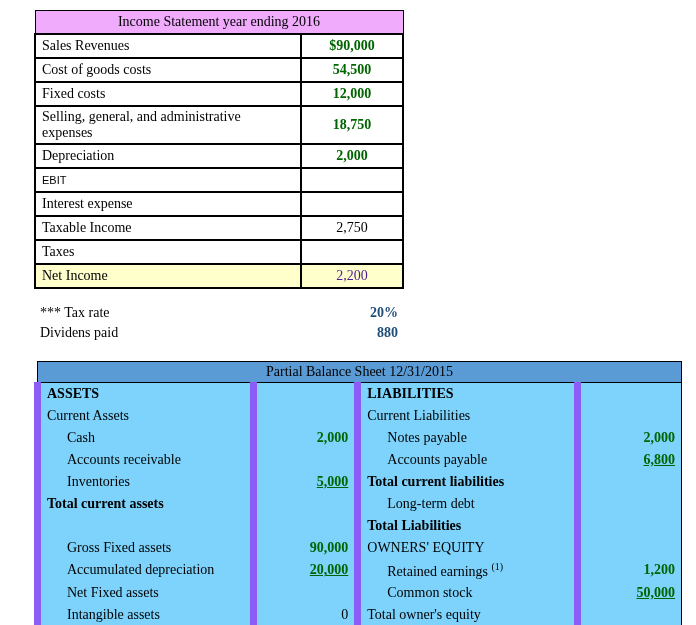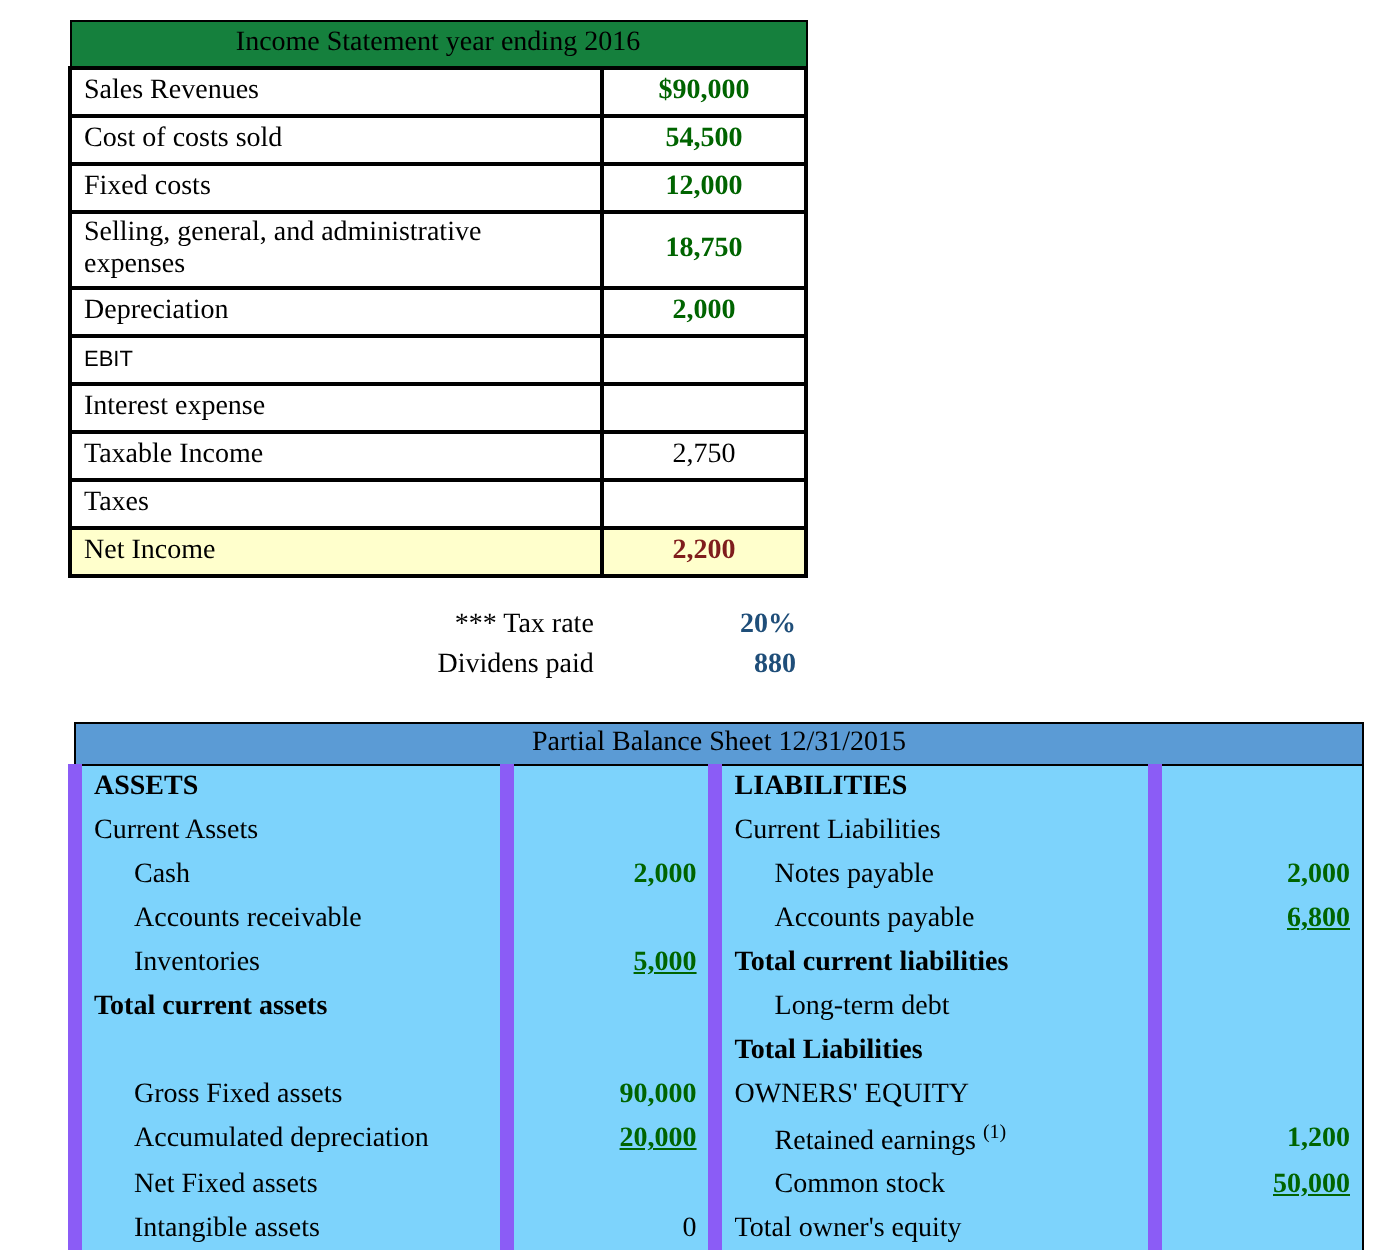--- a/index.html
+++ b/index.html
@@ -16,21 +16,21 @@
   table {
     border-collapse: collapse;
   }
 
   
   .income {
     width: 370px;
     margin-left: 14px;
   }
   .income th {
-    background: #15803d;
+    background: #f0abfc;
     color: #000;
     font-weight: normal;
     padding: 3px 6px;
     border: 1px solid #000;
     text-align: center;
   }
   .income td {
     border: 2px solid #000000;
     padding: 2px 6px;
     height: 18px;
@@ -38,27 +38,27 @@
   .income td.label { width: 260px; }
   .income td.val {
     width: 90px;
     text-align: center;
     color: #006400;
     font-weight: bold;
   }
   .income td.val.plain { color:#000; font-weight:normal; }
   .income tr.ebit td.label { font-size: 11px; font-family: Arial, sans-serif; }
   .income tr.net td { background: #ffffcc; }
-  .income tr.net td.val { color: #7f1d1d; font-weight: bold; }
+  .income tr.net td.val { color: #4c1d95; font-weight: normal; }
 
   .notes {
     margin: 14px 0 18px 14px;
     width: 370px;
   }
-  .notes td { padding: 2px 6px; text-align: right; }
+  .notes td { padding: 2px 6px; }
   .notes td.l { width: 260px; }
   .notes td.v { width: 90px; text-align: right; color: #1f4e79; font-weight: bold; }
 
   
   .bs {
     width: 648px;
     margin-left: 14px;
   }
   .bs th.header {
     background: #5b9bd5;
@@ -94,21 +94,21 @@
 <table class="income">
   <tbody>
       <tr>
     <th colspan="2">Income Statement year ending 2016</th>
   </tr>
   <tr>
     <td class="label">Sales Revenues</td>
     <td class="val">$90,000</td>
   </tr>
   <tr>
-    <td class="label">Cost of costs sold</td>
+    <td class="label">Cost of goods costs</td>
     <td class="val">54,500</td>
   </tr>
   <tr>
     <td class="label">Fixed costs</td>
     <td class="val">12,000</td>
   </tr>
   <tr>
     <td class="label">Selling, general, and administrative expenses</td>
     <td class="val">18,750</td>
   </tr>

